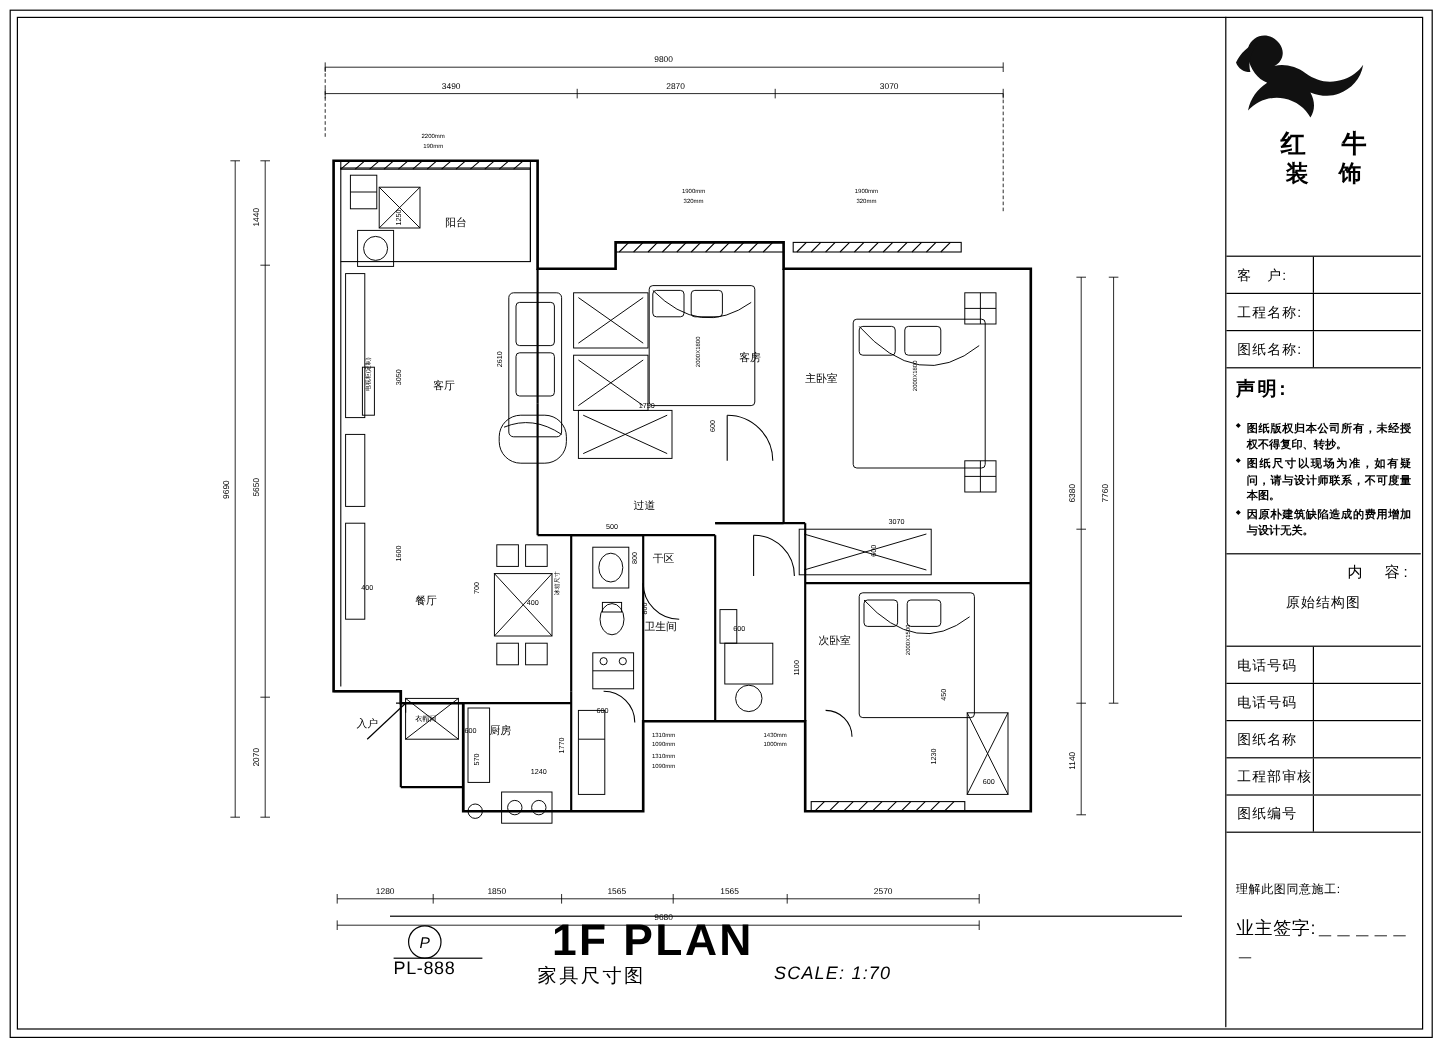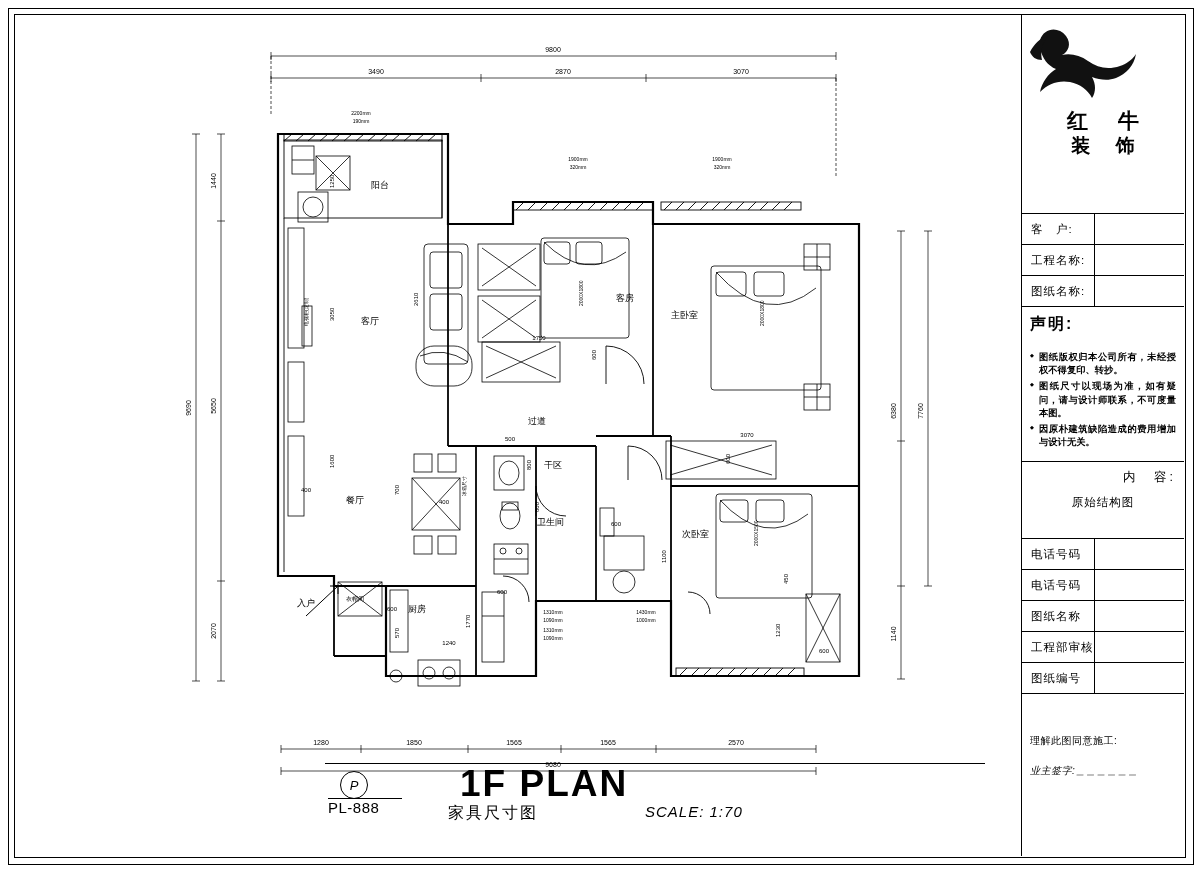--- a/index.html
+++ b/index.html
@@ -27,21 +27,21 @@
   .decl ul{margin:0;padding:0;list-style:none;font-weight:bold;}
   .decl li{font-size:9.3px;line-height:1.42;margin-bottom:3px;position:relative;padding-left:9px;text-align:justify;}
   .decl li:before{content:"\25C6";position:absolute;left:0;top:0;font-size:5px;line-height:1.9;}
 
   .content-box{height:62px;border-bottom:1px solid #000;padding:7px 8px;}
   .content-box .ct{font-size:12.5px;letter-spacing:3px;text-align:right;}
   .content-box .cv{font-size:11.5px;text-align:center;margin-top:9px;letter-spacing:1px;}
 
   .sign-box{padding:9px 8px;}
   .sign-box .s1{font-size:10px;letter-spacing:0.5px;margin-top:31px;}
-  .sign-box .s2{font-size:10px;margin-top:16px;letter-spacing:0.5px;font-style:italic;}
+  .sign-box .s2{font-size:15px;margin-top:16px;letter-spacing:0.5px;}
 
   
   .drawing{position:absolute;left:16px;top:16px;width:1003px;height:838px;overflow:hidden;}
   svg.plan{position:absolute;left:0;top:0;}
   .tiny{font:6px "Liberation Sans",sans-serif;}
   .tiny5{font:5px "Liberation Sans",sans-serif;}
   .dimtxt{font:7px "Liberation Sans",sans-serif;}
   .roomtxt{font:9px "Liberation Sans",sans-serif;}
 
   

